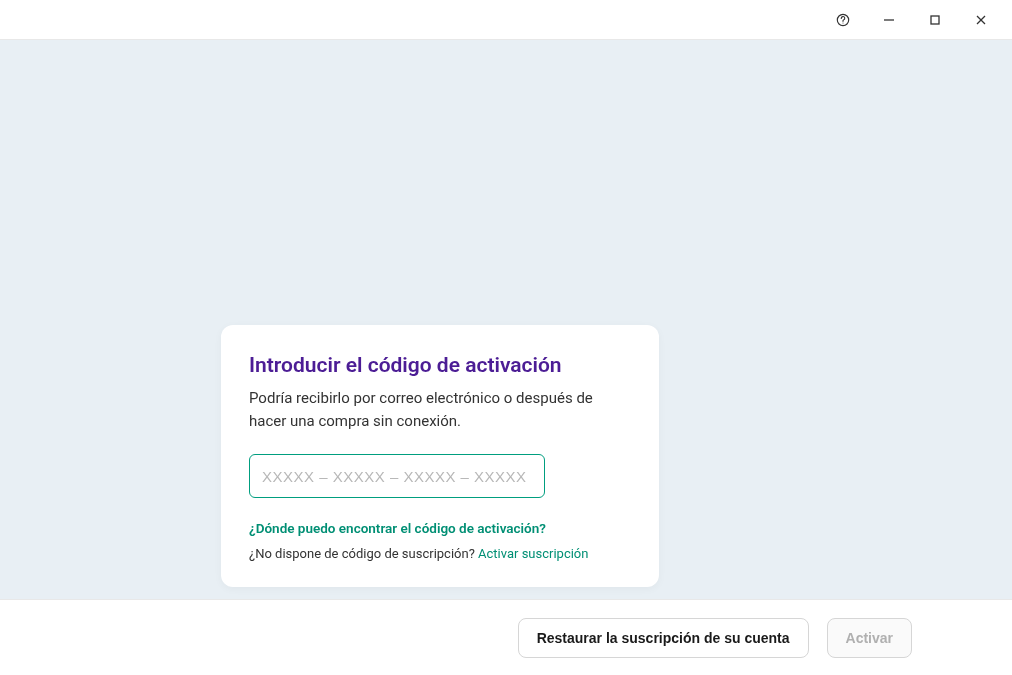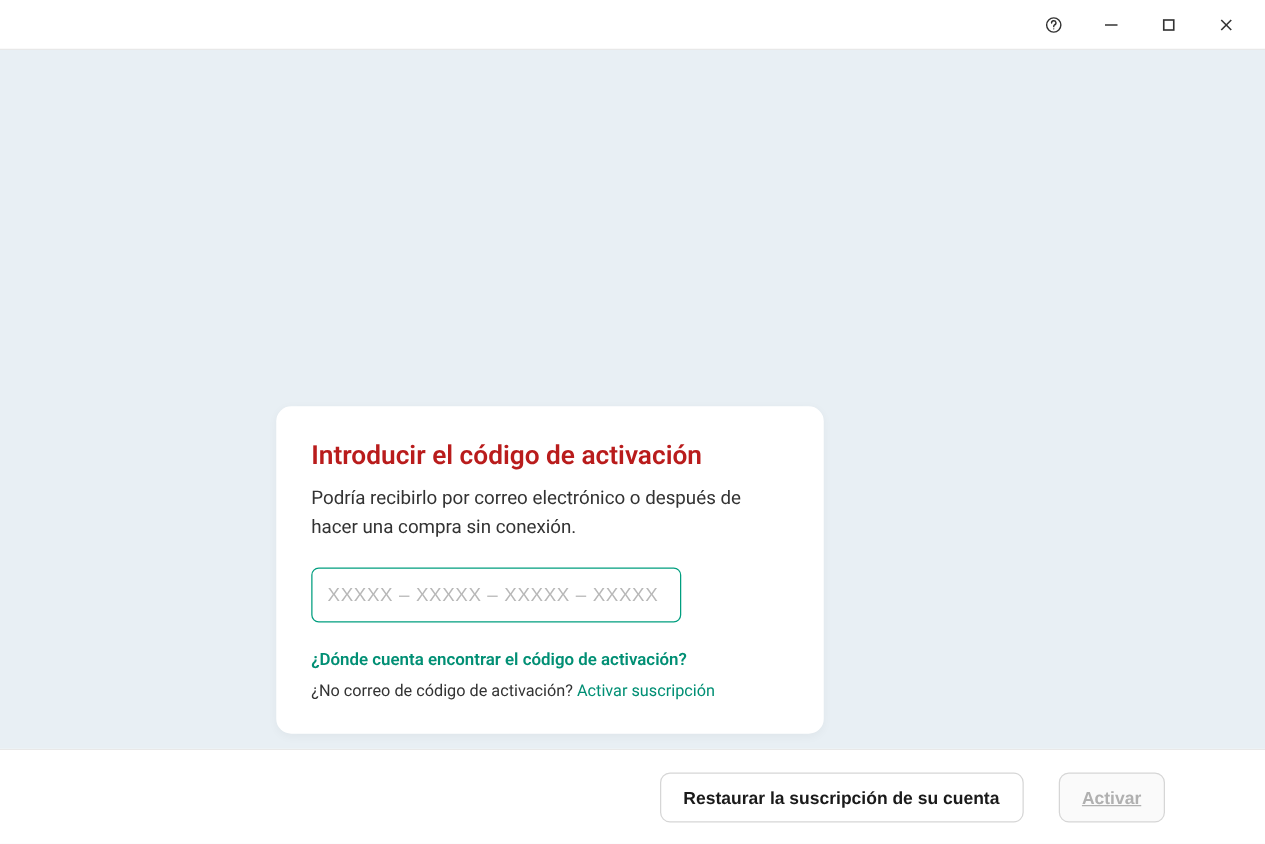--- a/index.html
+++ b/index.html
@@ -45,21 +45,21 @@
       background: #fff;
       border-radius: 12px;
       padding: 28px 28px 26px 28px;
       box-shadow: 0 2px 8px rgba(0,0,0,0.04);
       margin-left: -132px;
       margin-bottom: 0px;
     }
     .card-title {
       font-size: 21px;
       font-weight: 600;
-      color: #b91c1c;
+      color: #4c1d95;
       margin-bottom: 10px;
     }
     .card-subtitle {
       font-size: 15px;
       color: #333;
       line-height: 1.5;
       margin-bottom: 22px;
     }
     .code-input {
       width: 296px;
@@ -93,41 +93,40 @@
       color: #008f74;
       cursor: pointer;
     }
     .footer {
       height: 76px;
       background: #fff;
       border-top: 1px solid #e8e8e8;
       display: flex;
       justify-content: flex-end;
       align-items: center;
-      padding-right: 80px;
-      gap: 28px;
+      padding-right: 100px;
+      gap: 18px;
     }
     .btn {
       height: 40px;
       padding: 0 18px;
       border-radius: 8px;
       font-size: 14px;
       font-weight: 600;
       cursor: pointer;
       border: 1px solid #d6d6d6;
       background: #fff;
       color: #1a1a1a;
       display: flex;
       align-items: center;
     }
     .btn-disabled {
       color: #b0b0b0;
       cursor: default;
       background: #fafafa;
-      text-decoration: underline;
     }
   </style>
 </head>
 <body>
 
 <div class="titlebar">
   <div class="titlebar-btn">
     <svg viewBox="0 0 16 16" fill="none" stroke="currentColor" stroke-width="1.3">
       <circle cx="8" cy="8" r="6.5"></circle>
       <path d="M6 6.2 A2 2 0 1 1 8.5 8 L8 8.8 L8 9.5" stroke-linecap="round"></path>
@@ -150,23 +149,23 @@
       <line x1="11" y1="3" x2="3" y2="11"></line>
     </svg>
   </div>
 </div>
 
 <div class="content-area">
   <div class="card">
     <h2 class="card-title">Introducir el código de activación</h2>
     <p class="card-subtitle">Podría recibirlo por correo electrónico o después de hacer una compra sin conexión.</p>
     <input type="text" class="code-input" autofocus="" placeholder="ХХХХХ – ХХХХХ – ХХХХХ – ХХХХХ" style="">
-    <a class="find-code-link">¿Dónde cuenta encontrar el código de activación?</a>
+    <a class="find-code-link">¿Dónde puedo encontrar el código de activación?</a>
     <div class="no-code-row">
-      <span>¿No correo de código de activación? </span><a class="buy-link">Activar suscripción</a>
+      <span>¿No dispone de código de suscripción? </span><a class="buy-link">Activar suscripción</a>
     </div>
   </div>
 </div>
 
 <div class="footer">
   <button class="btn">Restaurar la suscripción de su cuenta</button>
   <button class="btn btn-disabled">Activar</button>
 </div>
 
 </body></html>

